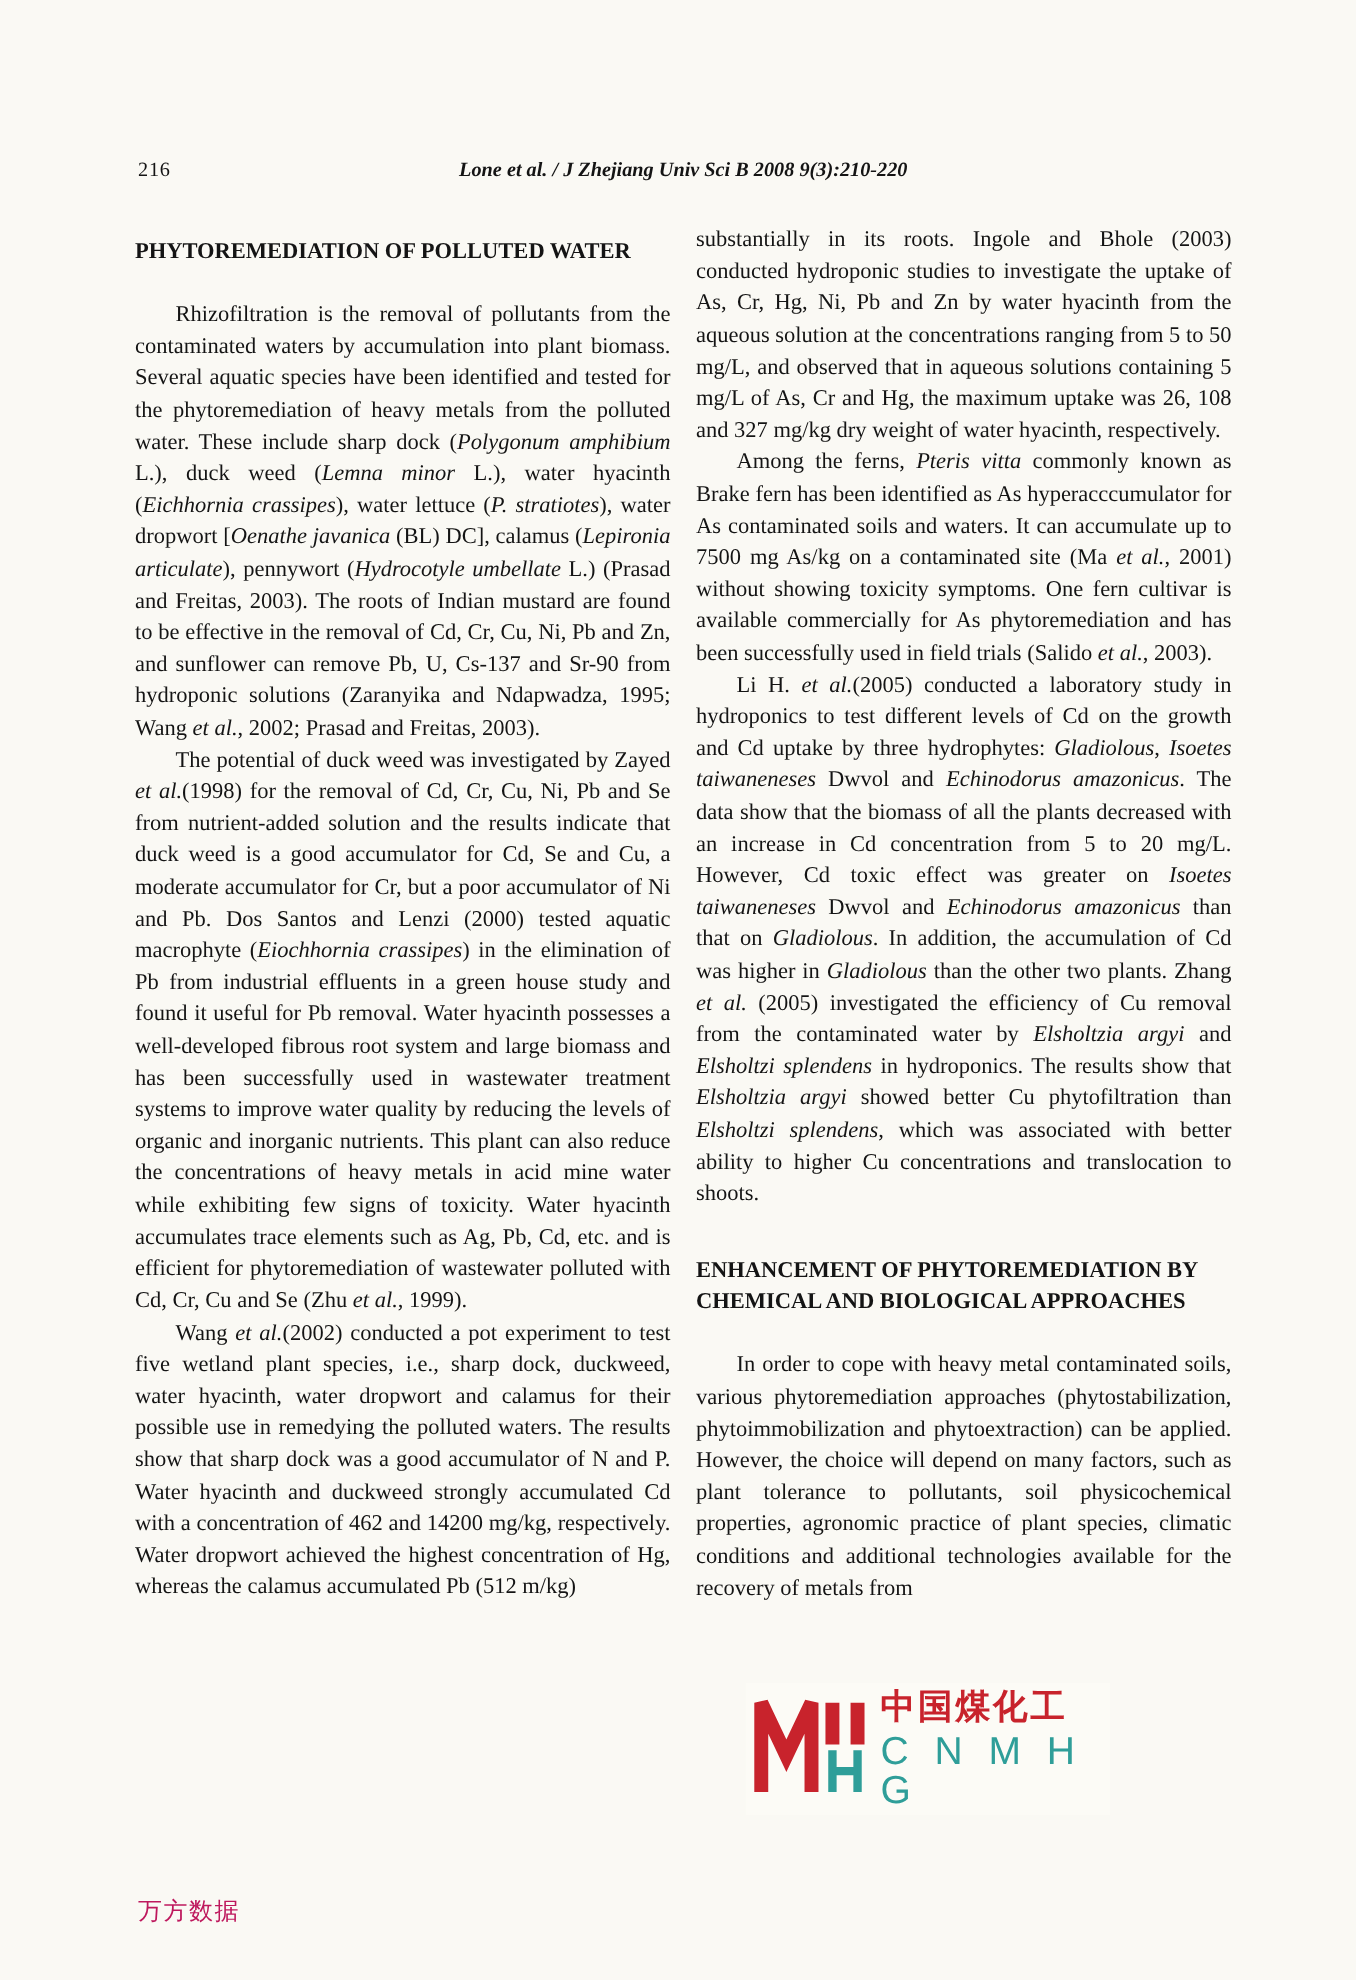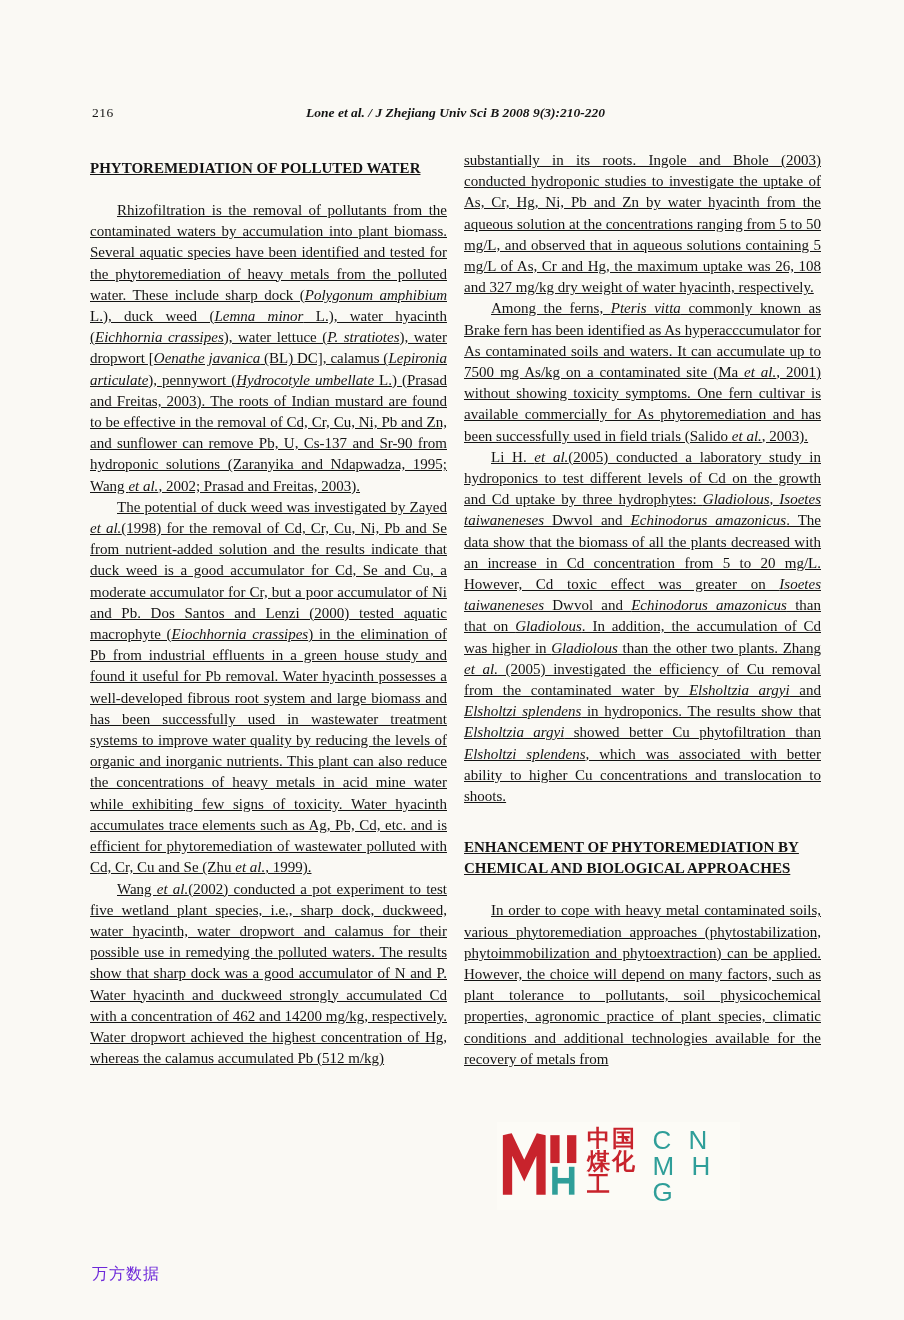--- a/index.html
+++ b/index.html
@@ -10,43 +10,43 @@
     color:#141414;
   }
   .page{position:absolute;inset:0;}
 
   
   .running-head{position:absolute;top:105px;left:90px;width:731px;height:20px;}
   .page-number{position:absolute;left:2px;top:0;font-size:13.5px;font-weight:normal;letter-spacing:.5px;}
   .running-title{display:block;text-align:center;font-size:13.5px;font-weight:bold;font-style:italic;font-family:Liberation Serif, serif;}
 
   
-  .columns{position:absolute;top:150px;left:90px;width:731px;display:flex;gap:17px;text-decoration:underline;}
+  .columns{position:absolute;top:150px;left:90px;width:731px;display:flex;gap:17px;}
   .col{width:357px;text-align:justify;font-size:15px;line-height:21.2px;}
   .section-heading{
     font-size:15px;font-weight:bold;line-height:21px;text-align:left;
     margin:8px 0 21px 0;
   }
   .section-heading.later{margin-top:30px;margin-bottom:21px;}
   .para{margin:0;text-indent:27px;}
   .para.noindent{text-indent:0;}
 
   
   .watermark{
     position:absolute;left:497px;top:1122px;width:243px;height:88px;
     background:rgba(252,251,246,0.97);
     display:flex;align-items:center;gap:6px;padding:2px 4px;box-sizing:border-box;
   }
   .wm-mark{flex:0 0 auto;}
-  .wm-text{display:flex;flex-direction:row;justify-content:center;gap:5px;}
+  .wm-text{display:flex;flex-direction:column;justify-content:center;gap:5px;}
   .wm-cn{font-size:23px;font-weight:bold;letter-spacing:2px;line-height:1;}
   .wm-en{font-size:26px;letter-spacing:5px;line-height:1;font-family:"Liberation Sans","DejaVu Sans",sans-serif;}
 
   
-  .footer{position:absolute;left:92px;top:1264px;font-size:16px;color:#6d28d9;
+  .footer{position:absolute;left:92px;top:1264px;font-size:16px;color:#be185d;
     font-family:"Liberation Sans","DejaVu Sans",sans-serif;letter-spacing:1px;}
 </style>
 </head>
 <body>
 
 <div class="page">
 
   <div class="running-head">
     <span class="page-number">216</span>
     <span class="running-title">Lone et al. / J Zhejiang Univ Sci B  2008 9(3):210-220</span>

